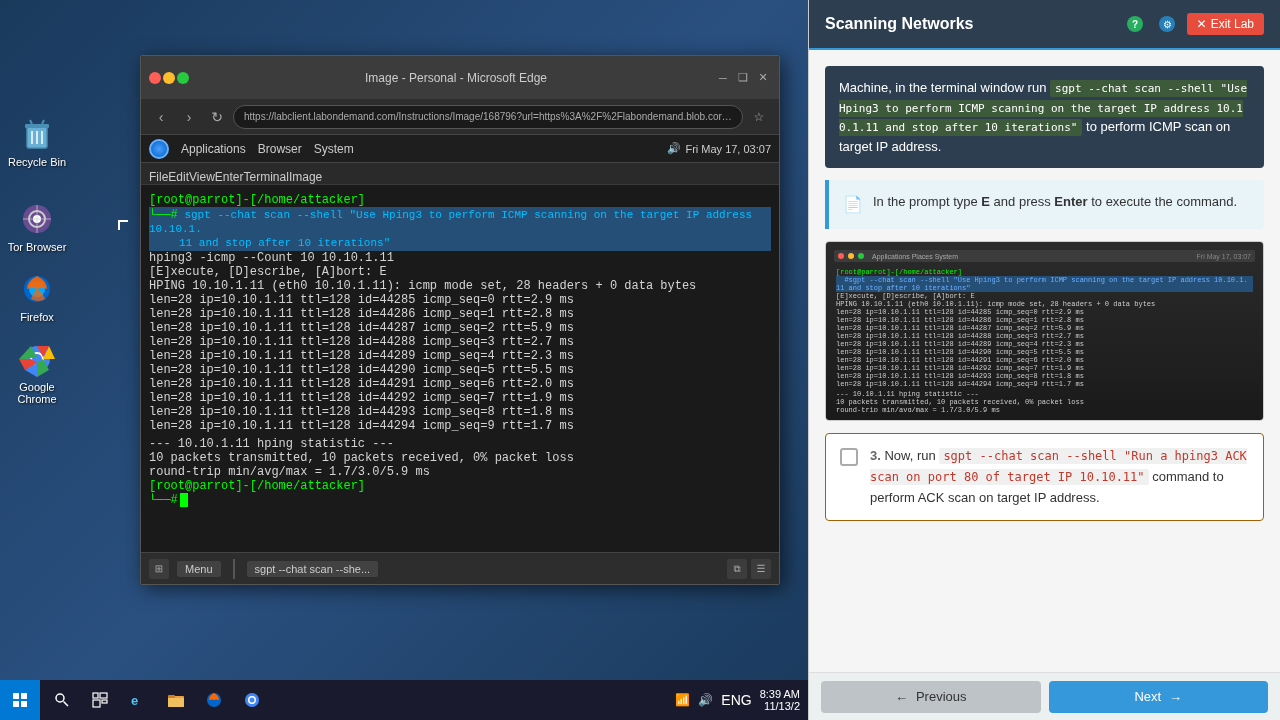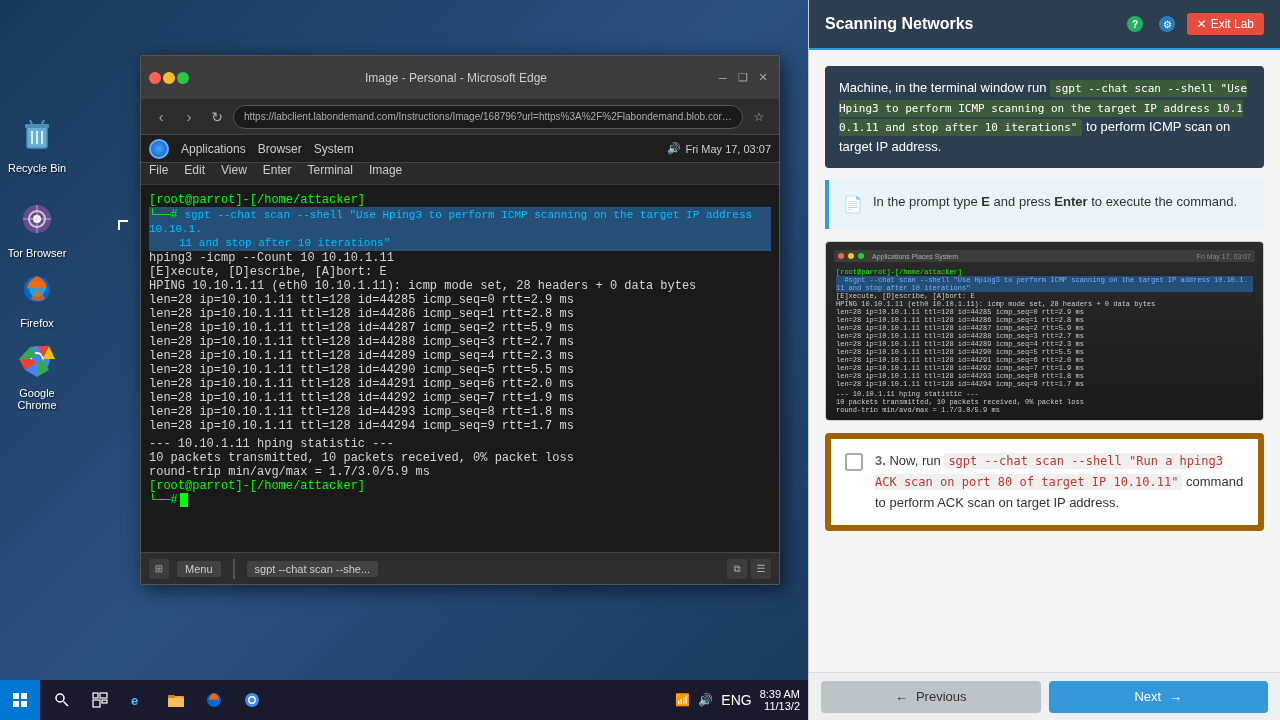--- a/index.html
+++ b/index.html
@@ -36,21 +36,21 @@
       width: 40px;
       height: 40px;
       display: flex;
       align-items: center;
       justify-content: center;
     }
     .desktop-icon .icon-label {
       color: white;
       font-size: 11px;
       text-align: center;
-      margin-top: 8px;
+      margin-top: 2px;
       text-shadow: 1px 1px 2px rgba(0,0,0,0.8);
     }
 
     
     #taskbar {
       position: absolute;
       bottom: 0;
       left: 0;
       width: 808px;
       height: 40px;
@@ -213,23 +213,22 @@
       align-items: center;
       color: #aaa;
       font-size: 11px;
     }
 
     
     #terminal-menubar {
       height: 22px;
       background: #2a2a2a;
       display: flex;
-      align-items: flex-start;
+      align-items: flex-end;
       padding: 0 8px;
-      gap: 16px;
       border-bottom: 1px solid #3a3a3a;
     }
     .menu-item {
       color: #ccc;
       font-size: 12px;
       cursor: pointer;
     }
 
     
     #terminal-content {
@@ -438,21 +437,21 @@
       padding: 2px;
     }
 
     .step-instruction {
       display: flex;
       gap: 12px;
       align-items: flex-start;
       padding: 12px 14px;
       background: white;
       border-radius: 4px;
-      border: 6px solid #a16207;
+      border: 1px solid #a16207;
       font-size: 13px;
       line-height: 1.6;
       color: #333;
     }
     .step-checkbox {
       width: 18px; height: 18px;
       border: 2px solid #aaa;
       border-radius: 3px;
       flex-shrink: 0;
       margin-top: 2px;

